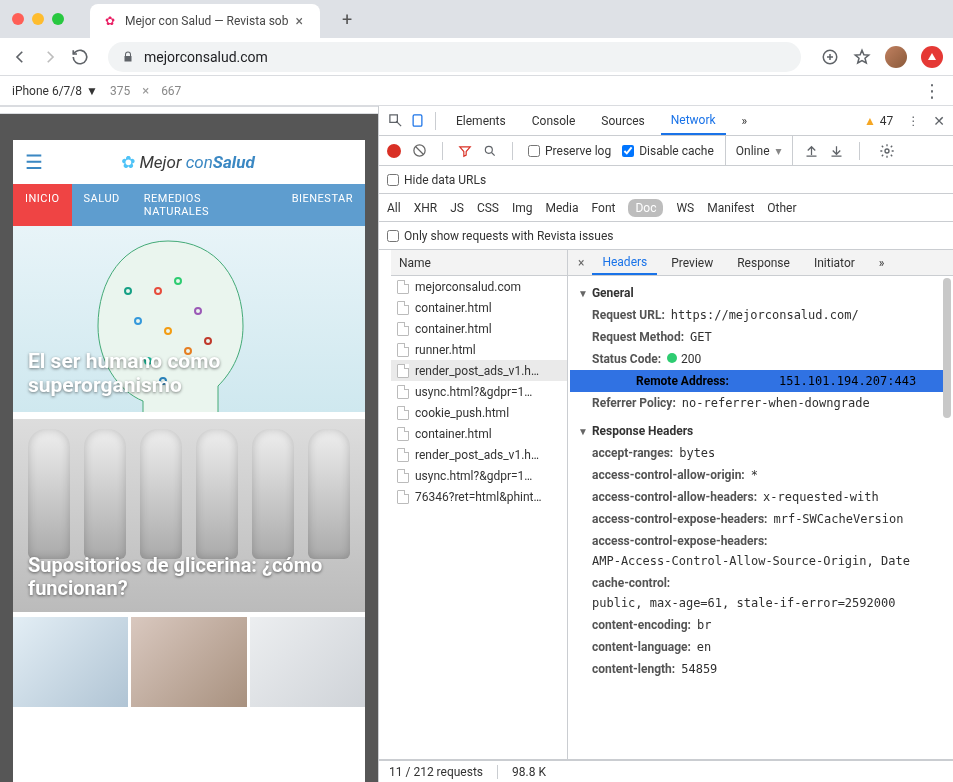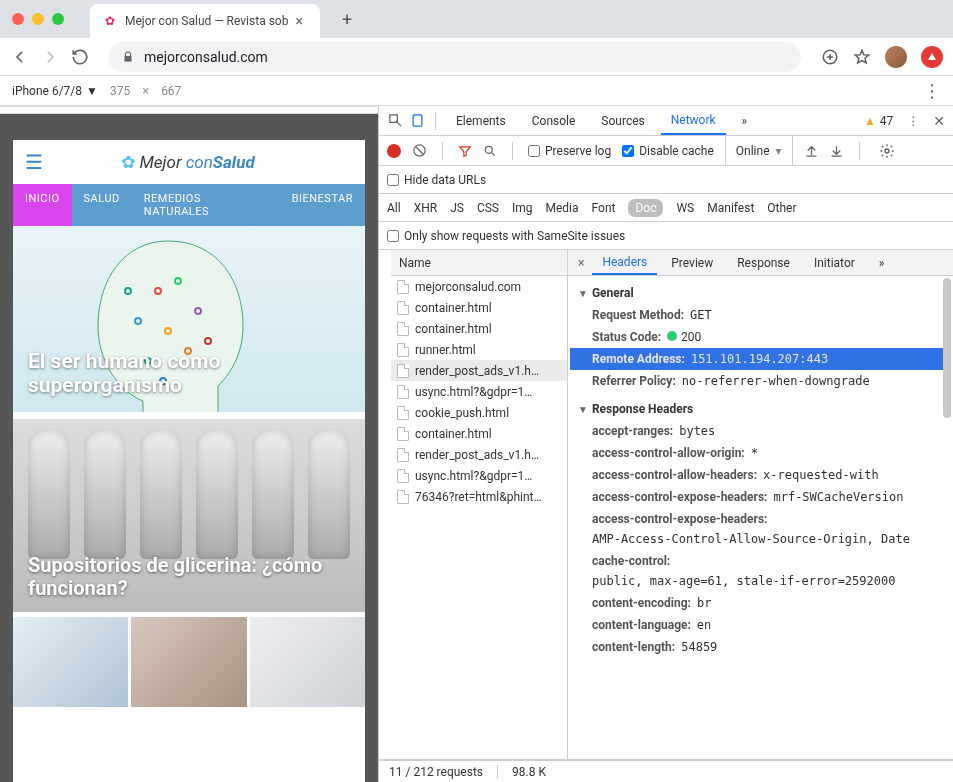--- a/index.html
+++ b/index.html
@@ -38,21 +38,21 @@
 
 .preview { width: 378px; background:#565656; display:flex; flex-direction:column; align-items:center; padding-top:34px; }
 .scrubber { width:100%; height:8px; background:#fff; border-top:1px solid #dadce0; border-bottom:1px solid #dadce0; margin-top:-34px; margin-bottom:26px;}
 .phone { width: 352px; background:#fff; display:flex; flex-direction:column; flex:1; }
 .app-top { height:44px; display:flex; align-items:center; padding:0 12px; justify-content:space-between; }
 .hamburger { color:#3b88c3; font-size:20px; }
 .brand { display:flex; align-items:center; gap:4px; font-size:17px; }
 .brand-flower{color:#4fc3f7}
 .app-tabs { display:flex; background:#f4f8fb; font-size:11px; color:#fff; }
 .app-tab { padding:8px 12px; background:#5e9dcf; letter-spacing:.5px; }
-.app-tab.active { background:#d946ef; }
+.app-tab.active { background:#ef4444; }
 .hero { position:relative; height:186px; background:linear-gradient(180deg,#e8f4f8,#cfe8ef); overflow:hidden;}
 .head-shape { position:absolute; left:55px; top:5px; width:200px; height:210px; }
 .hero-title { position:absolute; left:15px; bottom:15px; color:#fff; font-weight:bold; font-size:21px; text-shadow:0 1px 3px rgba(0,0,0,.5); line-height:1.15; }
 .card2 { position:relative; height:200px; background: linear-gradient(180deg,#ddd,#bbb); border-top:7px solid #fff; overflow:hidden;}
 .suppo { position:absolute; inset:0; display:flex; justify-content:space-around; align-items:flex-start; padding:10px 8px 0;}
 .sup-item { width:42px; height:130px; background:linear-gradient(180deg,#eee,#aaa); border-radius:18px 18px 6px 6px; box-shadow: inset 0 0 10px rgba(0,0,0,.2);}
 .card2-title { position:absolute; left:15px; bottom:12px; color:#fff; font-weight:bold; font-size:20px; text-shadow:0 1px 3px rgba(0,0,0,.55); line-height:1.15;}
 .thumbs { display:flex; border-top:5px solid #fff; height:95px; gap:3px;}
 .thumb { flex:1; background:#cfd8dc; }
 .thumb.a{background:linear-gradient(135deg,#e3eef5,#b0c4d4)}
@@ -103,21 +103,21 @@
 .detail-x { color:#666; padding:0 4px;}
 .dtab { padding:0 10px; height:100%; display:flex; align-items:center; }
 .dtab.active { color:#1a73e8; border-bottom:2px solid #1a73e8;}
 .detail-body { flex:1; overflow:auto; padding:6px 2px; position:relative;}
 .section-hdr { display:flex; align-items:center; gap:4px; font-weight:bold; color:#333; padding:4px 8px; font-size:12px;}
 .tri { font-size:10px; color:#666;}
 .kv { display:flex; padding:4px 8px 4px 22px; font-size:12px; gap:6px; flex-wrap:wrap; align-items:baseline;}
 .kv .k { font-weight:bold; color:#545454; }
 .kv .v { font-family: Menlo, Consolas, monospace; color:#303030; }
 .kv.highlight { background:#3072e3; color:#fff; }
-.kv.highlight .k, .kv.highlight .v { color:#e5e5e5; }
+.kv.highlight .k, .kv.highlight .v { color:#000000;margin-left:44px; }
 .status-dot { width:10px;height:10px;border-radius:50%;background:#2ecc71; display:inline-block; margin-right:4px;}
 .scrollbar-fake { position:absolute; right:2px; top:2px; width:8px; height:140px; background:#c8c8c8; border-radius:4px;}
 
 .status-bar { height:22px; border-top:1px solid #cacdd1; display:flex; align-items:center; padding:0 10px; gap:14px; font-size:12px; color:#333;}
 .status-sep { width:1px; height:14px; background:#cacdd1;}
 
 svg { display:block; }
 </style>
 </head>
 <body>
@@ -341,21 +341,21 @@
         <span>Font</span>
         <span class="type-pill active">Doc</span>
         <span>WS</span>
         <span>Manifest</span>
         <span>Other</span>
       </div>
 
     <div class="dt-samesite">
       <label class="cb">
           <input type="checkbox" style="">
-          <span>Only show requests with SameSite issues</span>
+          <span>Only show requests with Revista issues</span>
         </label>
     </div>
 
 
     <div class="net-body">
       <div class="req-list">
         <div class="req-head">Name</div>
         <div id="req-items">
             <div class="req-item">
               <span class="file-icon"></span>
@@ -412,20 +412,24 @@
           <div class="dtab">Initiator</div>
           <div class="dtab">»</div>
         </div>
         <div class="detail-body">
           <div class="scrollbar-fake"></div>
           <div class="section-hdr">
               <span class="tri">▼</span>
               <span>General</span>
             </div>
           <div class="kv">
+              <span class="k">Request URL:</span>
+              <span class="v">https://mejorconsalud.com/</span>
+            </div>
+          <div class="kv">
               <span class="k">Request Method:</span>
               <span class="v">GET</span>
             </div>
           <div class="kv">
               <span class="k">Status Code:</span>
               <span class="v"><span class="status-dot"></span><span>200</span></span>
             </div>
           <div class="kv highlight">
               <span class="k">Remote Address:</span>
               <span class="v">151.101.194.207:443</span>

